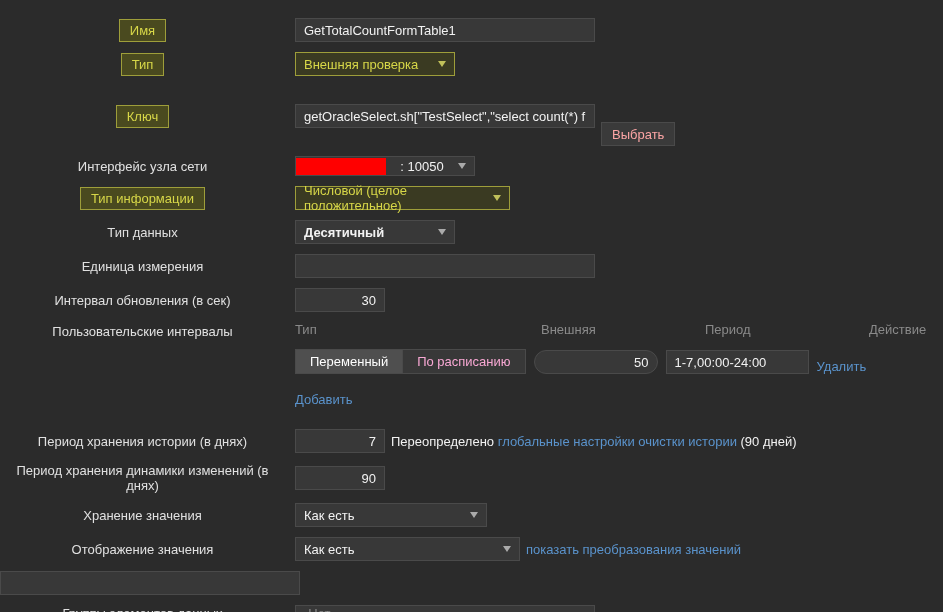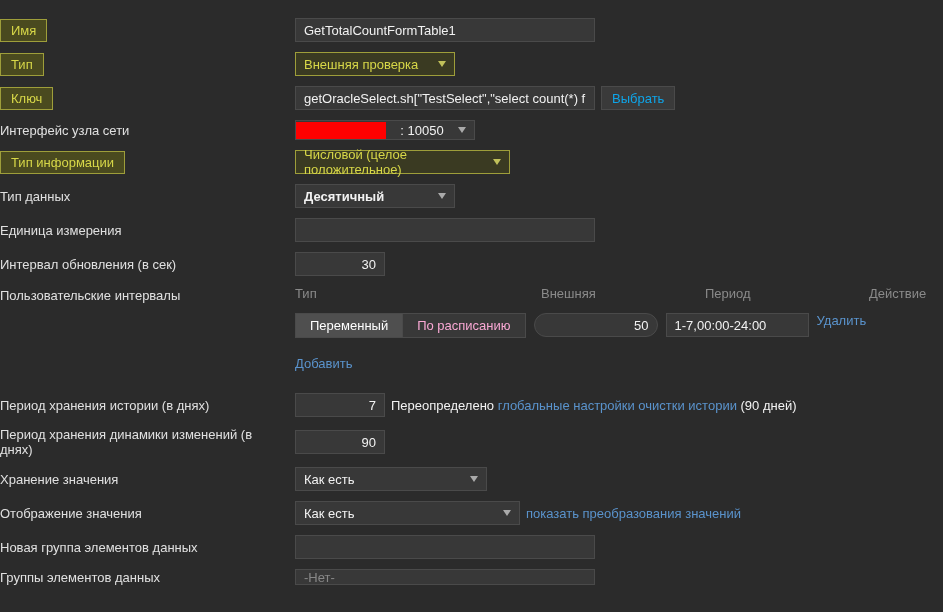--- a/index.html
+++ b/index.html
@@ -14,21 +14,21 @@
     height: 612px;
     overflow: hidden;
   }
   .form-row {
     display: flex;
     align-items: center;
     margin-bottom: 10px;
   }
   .label-col {
     width: 295px;
-    text-align: left;
+    text-align: center;
     padding-right: 10px;
     color: #e0e0e0;
   }
   .highlight-label {
     background: #4a4a1f;
     border: 1px solid #9e9e3a;
     color: #d7d748;
     padding: 3px 10px;
     display: inline-block;
   }
@@ -77,46 +77,47 @@
   .triangle-down {
     width: 0; height: 0;
     border-left: 4px solid transparent;
     border-right: 4px solid transparent;
     border-top: 6px solid #aaa;
   }
   .highlight-select .triangle-down { border-top-color: #c0c05a; }
   .btn-disabled {
     background: #3a3a3a;
     border: 1px solid #4a4a4a;
-    color: #0ea5e9;
+    color: #fca5a5;
     padding: 4px 10px;
     height: 24px;
     display: inline-flex;
     align-items: center;
+    margin-top: 36px;
   }
   .checkbox { width: 13px; height: 13px; accent-color: #555; }
   .muted-input {
     background: #383838;
     border: 1px solid #4a4a4a;
     color: #6a6a6a;
     padding: 4px 8px;
     height: 24px;
     text-align: right;
   }
   .intervals-header {
     display: flex;
     gap: 0;
     color: #8a8a8a;
     margin-bottom: 6px;
     width: 636px;
   }
   .intervals-row {
     display: flex;
     gap: 8px;
-    align-items: flex-start;
+    align-items: flex-end;
   }
   .toggle-group {
     display: inline-flex;
     border: 1px solid #4a4a4a;
   }
   .toggle-btn {
     padding: 4px 14px;
     cursor: pointer;
     background: #383838;
     color: #f9a8d4;
@@ -270,21 +271,20 @@
     <div class="input-col">
       <div class="select-box" style="width:225px;">
         <span>Как есть</span>
         <span class="triangle-down"></span>
       </div>
       <a class="link">показать преобразования значений</a>
     </div>
   </div>
 
   <div class="form-row">
-    <div class="label-col">Новая группа элементов данных</div>
     <div class="input-col">
       <input type="text" class="text-input highlight-input-green" style="width: 300px;" value="">
     </div>
   </div>
 
   <div class="form-row" style="margin-bottom:0;">
     <div class="label-col">Группы элементов данных</div>
     <div class="input-col">
       <div class="select-box" style="width:300px; height:16px; overflow:hidden; align-items:flex-start; padding-top:0;">
         <span style="color:#888;">-Нет-</span>

